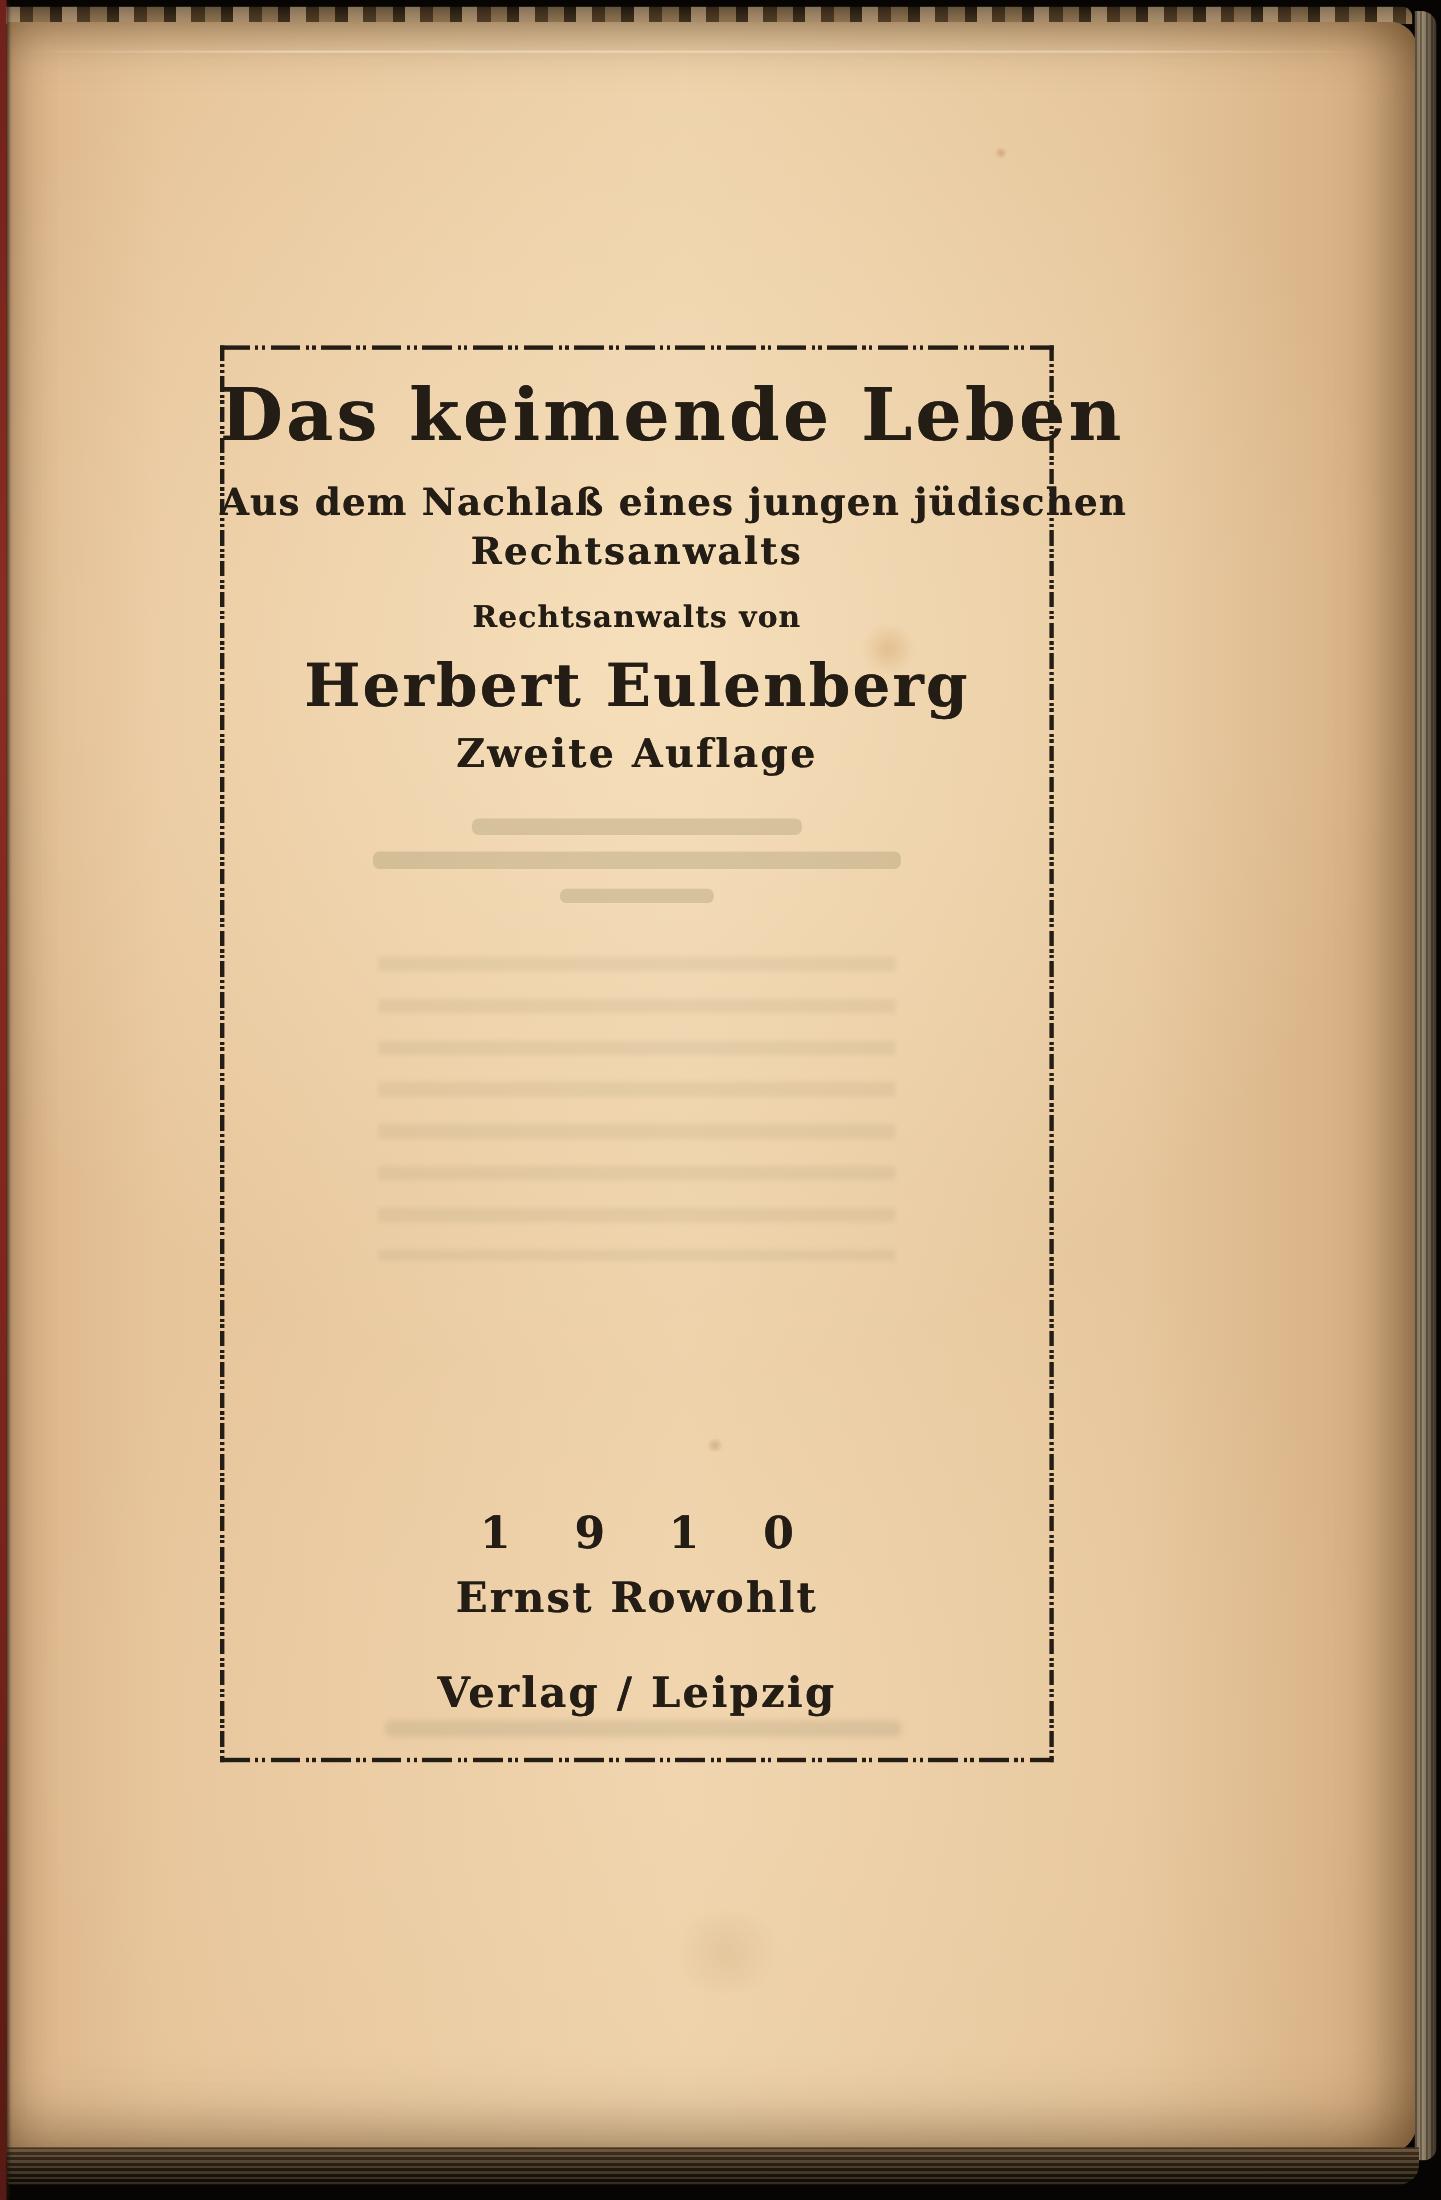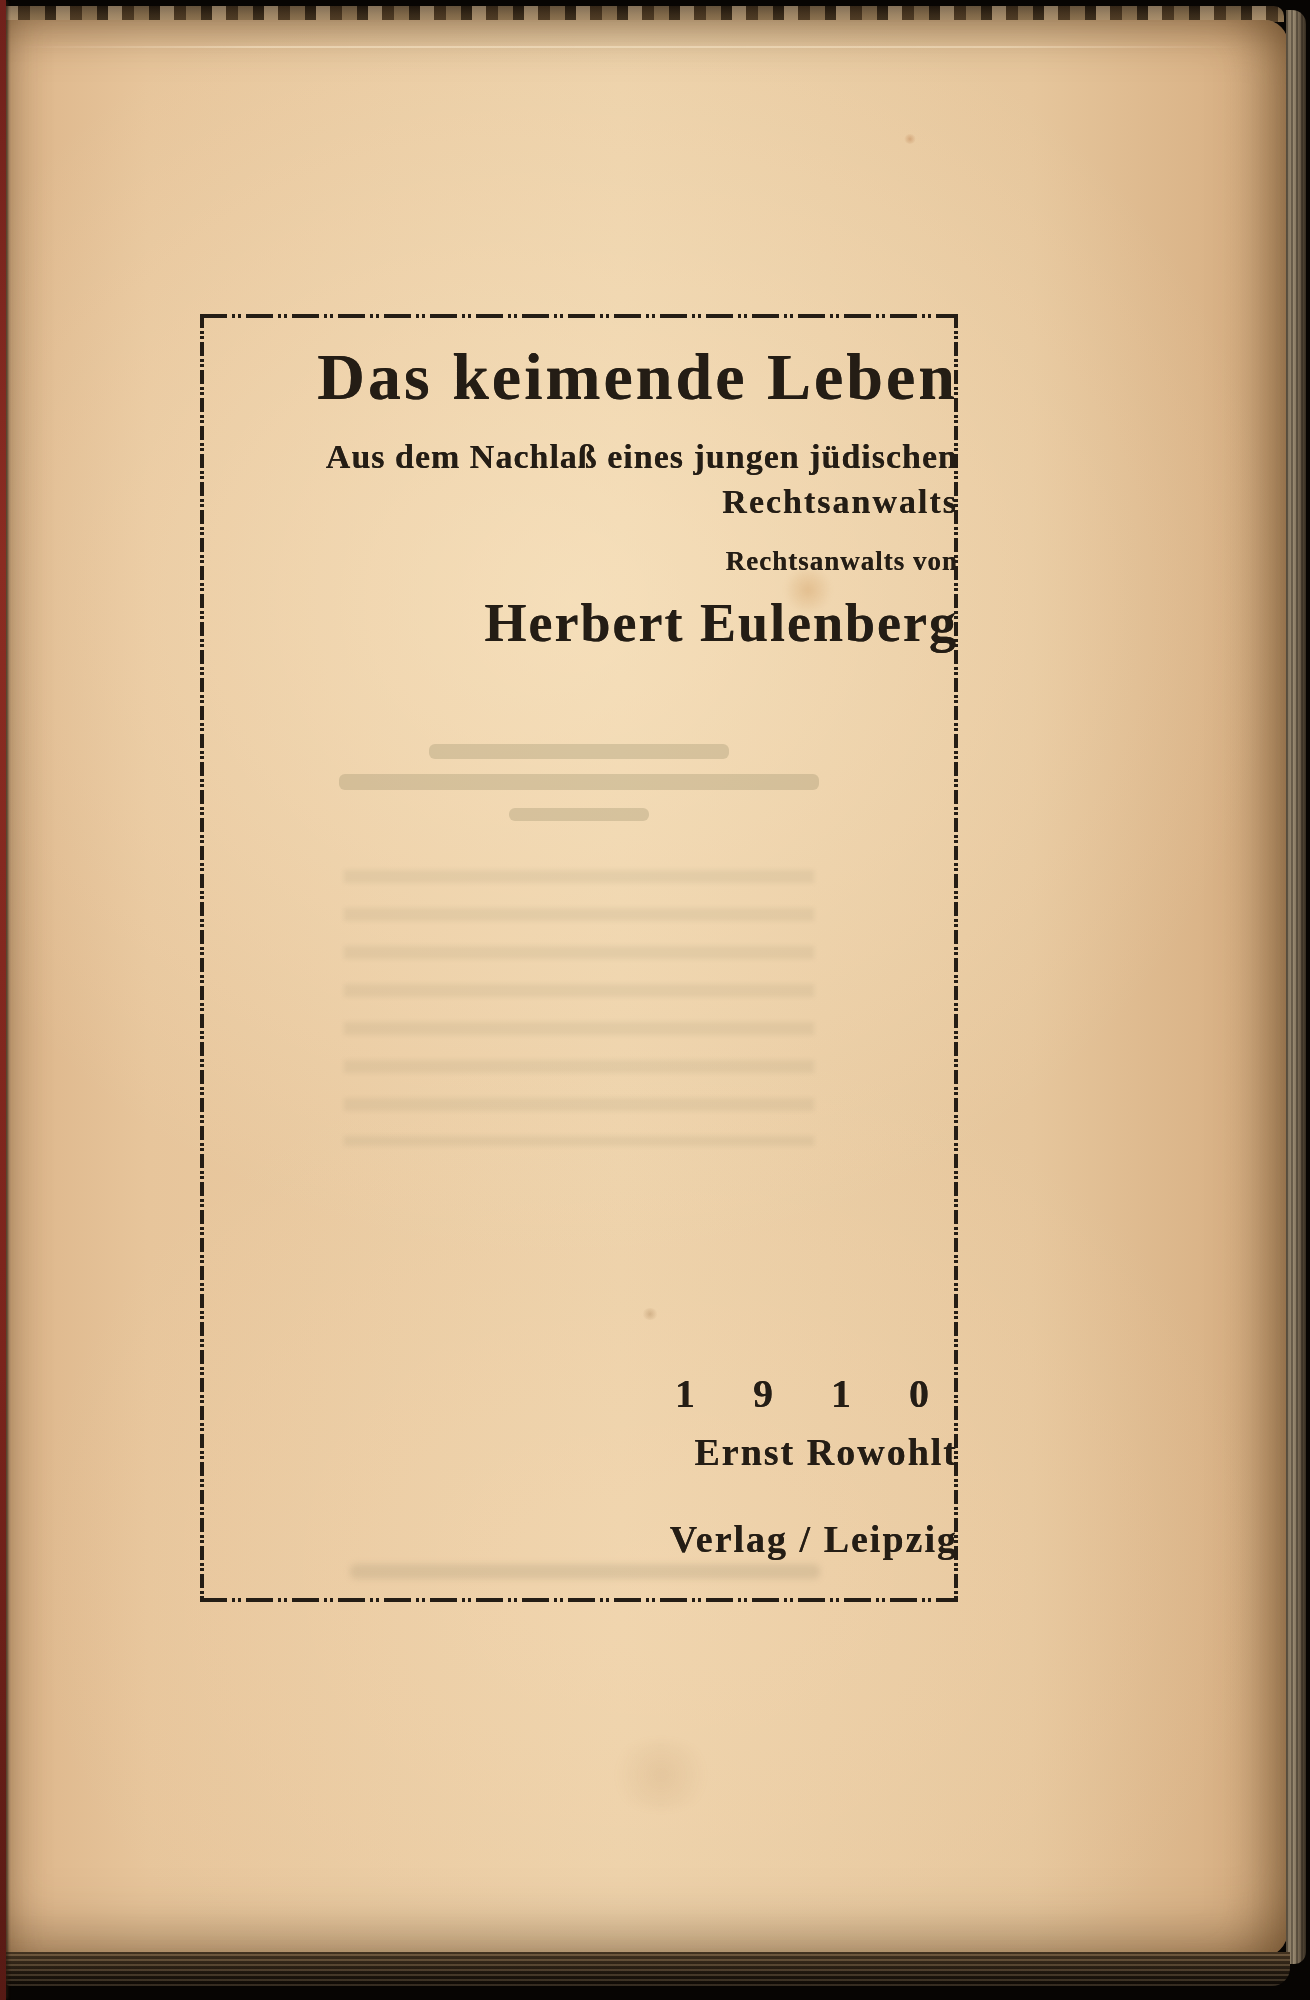--- a/index.html
+++ b/index.html
@@ -89,25 +89,24 @@
   .fe-bottom{bottom:0;}
   .fe-v{width:4px;top:0;bottom:0;
     background:repeating-linear-gradient(180deg,
       var(--ink) 0 14px, rgba(0,0,0,0) 14px 17px,
       var(--ink) 17px 20px, rgba(0,0,0,0) 20px 22px,
       var(--ink) 22px 25px, rgba(0,0,0,0) 25px 28px);}
   .fe-left{left:0;}
   .fe-right{right:0;}
   
   .tp-text{
-    position:absolute;left:0;right:0;text-align:right;
+    position:absolute;left:0;right:0;text-align:center;
     color:var(--ink);font-weight:bold;line-height:1;
     text-shadow:0 0 .6px rgba(36,29,21,.85);
     white-space:nowrap;
-    font-family:Liberation Serif, serif;
   }
   .tp-title        {top:30px; font-size:66px;letter-spacing:3px;}
   .tp-sub1         {top:126px;font-size:34px;letter-spacing:1px;}
   .tp-sub2         {top:171px;font-size:34px;letter-spacing:2px;}
   .tp-herausgegeben{top:234px;font-size:27px;letter-spacing:1px;}
   .tp-name         {top:282px;font-size:54px;letter-spacing:2px;}
   .tp-auflage      {top:353px;font-size:36px;letter-spacing:2px;}
   .tp-year         {top:1060px;font-size:40px;letter-spacing:58px;transform:translateX(29px);}
   .tp-publisher1   {top:1119px;font-size:38px;letter-spacing:2px;}
   .tp-publisher2   {top:1167px;font-size:38px;letter-spacing:2px;margin-top:39px;}
@@ -144,20 +143,21 @@
       <div class="fe fe-h fe-top"></div>
       <div class="fe fe-h fe-bottom"></div>
       <div class="fe fe-v fe-left"></div>
       <div class="fe fe-v fe-right"></div>
 
       <div class="tp-text tp-title">Das keimende Leben</div>
       <div class="tp-text tp-sub1">Aus dem Nachlaß eines jungen jüdischen</div>
       <div class="tp-text tp-sub2">Rechtsanwalts</div>
       <div class="tp-text tp-herausgegeben">Rechtsanwalts von</div>
       <div class="tp-text tp-name">Herbert Eulenberg</div>
+      <div class="tp-text tp-auflage">Zweite Auflage</div>
 
       <div class="ghost-line gl1"></div>
       <div class="ghost-line gl2"></div>
       <div class="ghost-line gl3"></div>
       <div class="ghost-paragraph"></div>
       <div class="ghost-bottom"></div>
 
       <div class="tp-text tp-year">1910</div>
       <div class="tp-text tp-publisher1">Ernst Rowohlt</div>
       <div class="tp-text tp-publisher2">Verlag / Leipzig</div>

